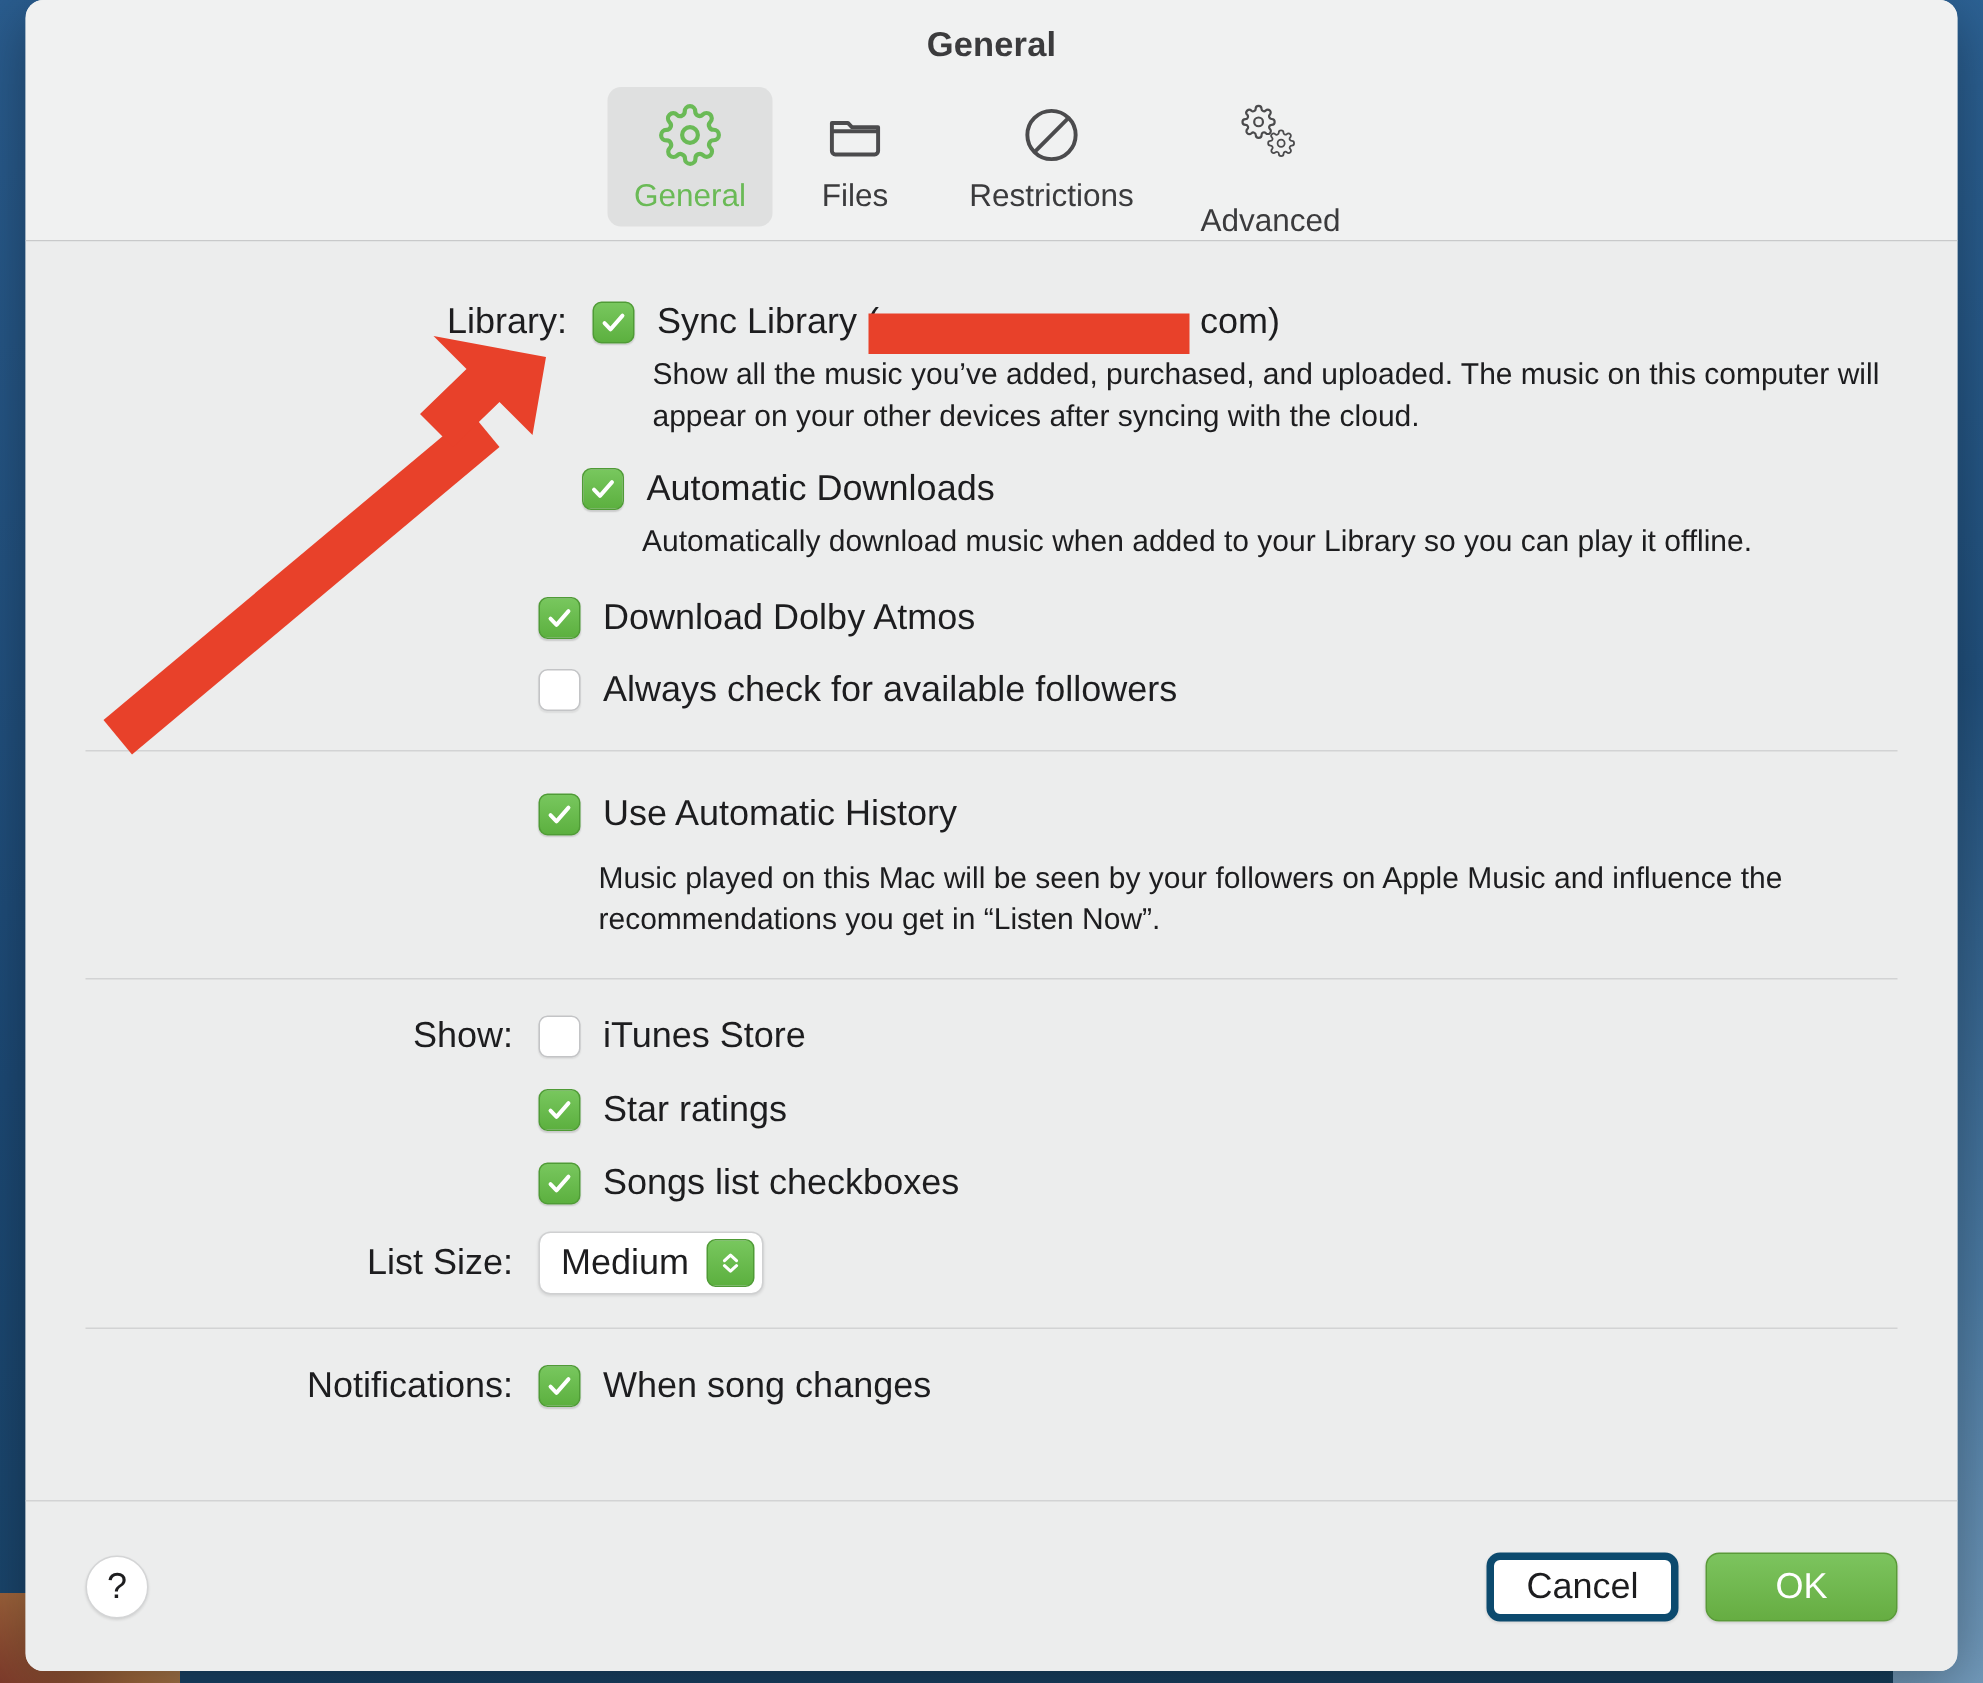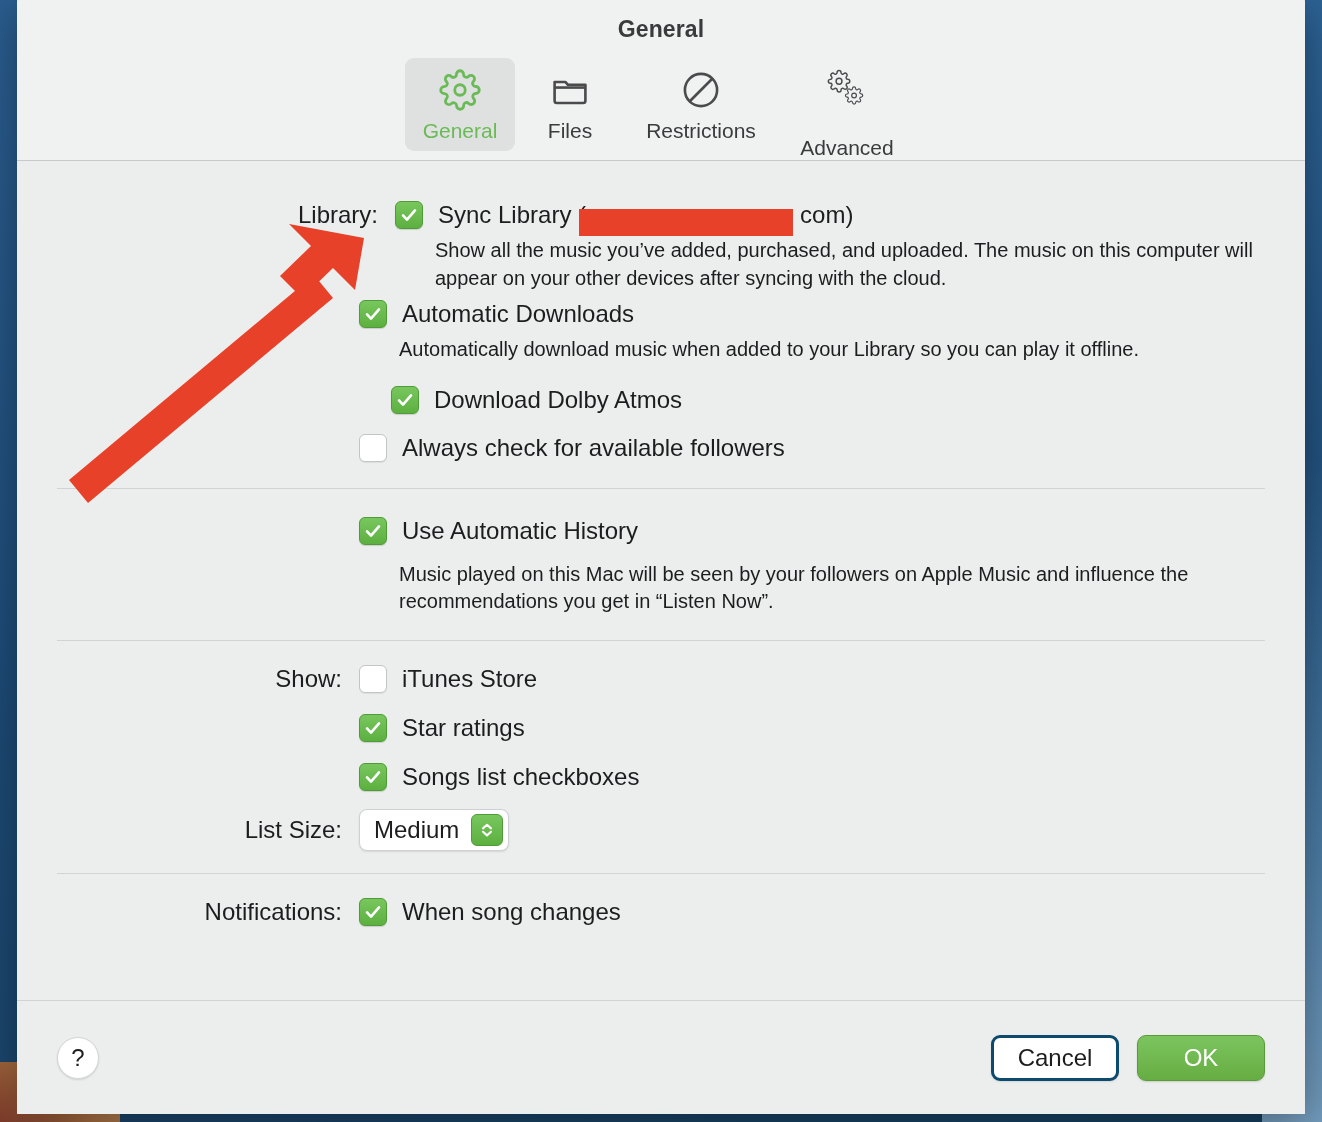--- a/index.html
+++ b/index.html
@@ -41,21 +41,21 @@
   }
 
   
   #prefs-window {
     position: absolute;
     left: 17px;
     top: 0;
     width: 1288px;
     height: 1114px;
     background: #eceded;
-    border-radius: 1px;
+    border-radius: 12px;
     box-shadow: 0 10px 40px rgba(0,0,0,.35);
     overflow: hidden;
     display: flex;
     flex-direction: column;
   }
 
   
   #titlebar {
     height: 58px;
     background: #f0f1f1;
@@ -248,21 +248,21 @@
     border-radius: 9px;
     font-size: 24px;
     display: flex;
     align-items: center;
     justify-content: center;
     box-sizing: border-box;
     padding: 0 18px;
   }
   .btn-cancel {
     background: #ffffff;
-    border: 3px solid #0c4a6e;
+    border: 5px solid #0c4a6e;
     color: #1d1d1f;
     box-shadow: 0 1px 2px rgba(0,0,0,.10);
   }
   .btn-ok {
     background: linear-gradient(#7cc45e, #66ad42);
     border: 1px solid #5a9a39;
     color: #ffffff;
     box-shadow: 0 1px 2px rgba(0,0,0,.14);
   }
 
@@ -362,36 +362,36 @@
             <svg width="20" height="20" viewBox="0 0 20 20">
                 <path d="M4 10.4l4 4.2 8-9.2" fill="none" stroke="#ffffff" stroke-width="2.6" stroke-linecap="round" stroke-linejoin="round"></path>
               </svg>
           </span>
           <span class="cb-text"><span>Sync Library (</span><span style="display:inline-block;width:214px;"></span><span>com)</span></span>
         </div>
         <div class="desc">Show all the music you’ve added, purchased, and uploaded. The music on this computer will appear on your other devices after syncing with the cloud.</div>
       </div>
     </div>
 
-    <div class="row" style="margin-top: 8px;">
+    <div class="row" style="margin-top: 20px; padding-left: 29px;">
       <div class="label-col"></div>
       <div class="ctrl-col">
         <div class="cb-line">
           <span class="checkbox on">
             <svg width="20" height="20" viewBox="0 0 20 20">
                 <path d="M4 10.4l4 4.2 8-9.2" fill="none" stroke="#ffffff" stroke-width="2.6" stroke-linecap="round" stroke-linejoin="round"></path>
               </svg>
           </span>
           <span class="cb-text">Automatic Downloads</span>
         </div>
         <div class="desc">Automatically download music when added to your Library so you can play it offline.</div>
       </div>
     </div>
 
-    <div class="row" style="margin-top: 22px; margin-left: 32px;">
+    <div class="row" style="margin-top: 22px;">
       <div class="label-col"></div>
       <div class="ctrl-col">
         <div class="cb-line">
           <span class="checkbox on">
             <svg width="20" height="20" viewBox="0 0 20 20">
                 <path d="M4 10.4l4 4.2 8-9.2" fill="none" stroke="#ffffff" stroke-width="2.6" stroke-linecap="round" stroke-linejoin="round"></path>
               </svg>
           </span>
           <span class="cb-text">Download Dolby Atmos</span>
         </div>

